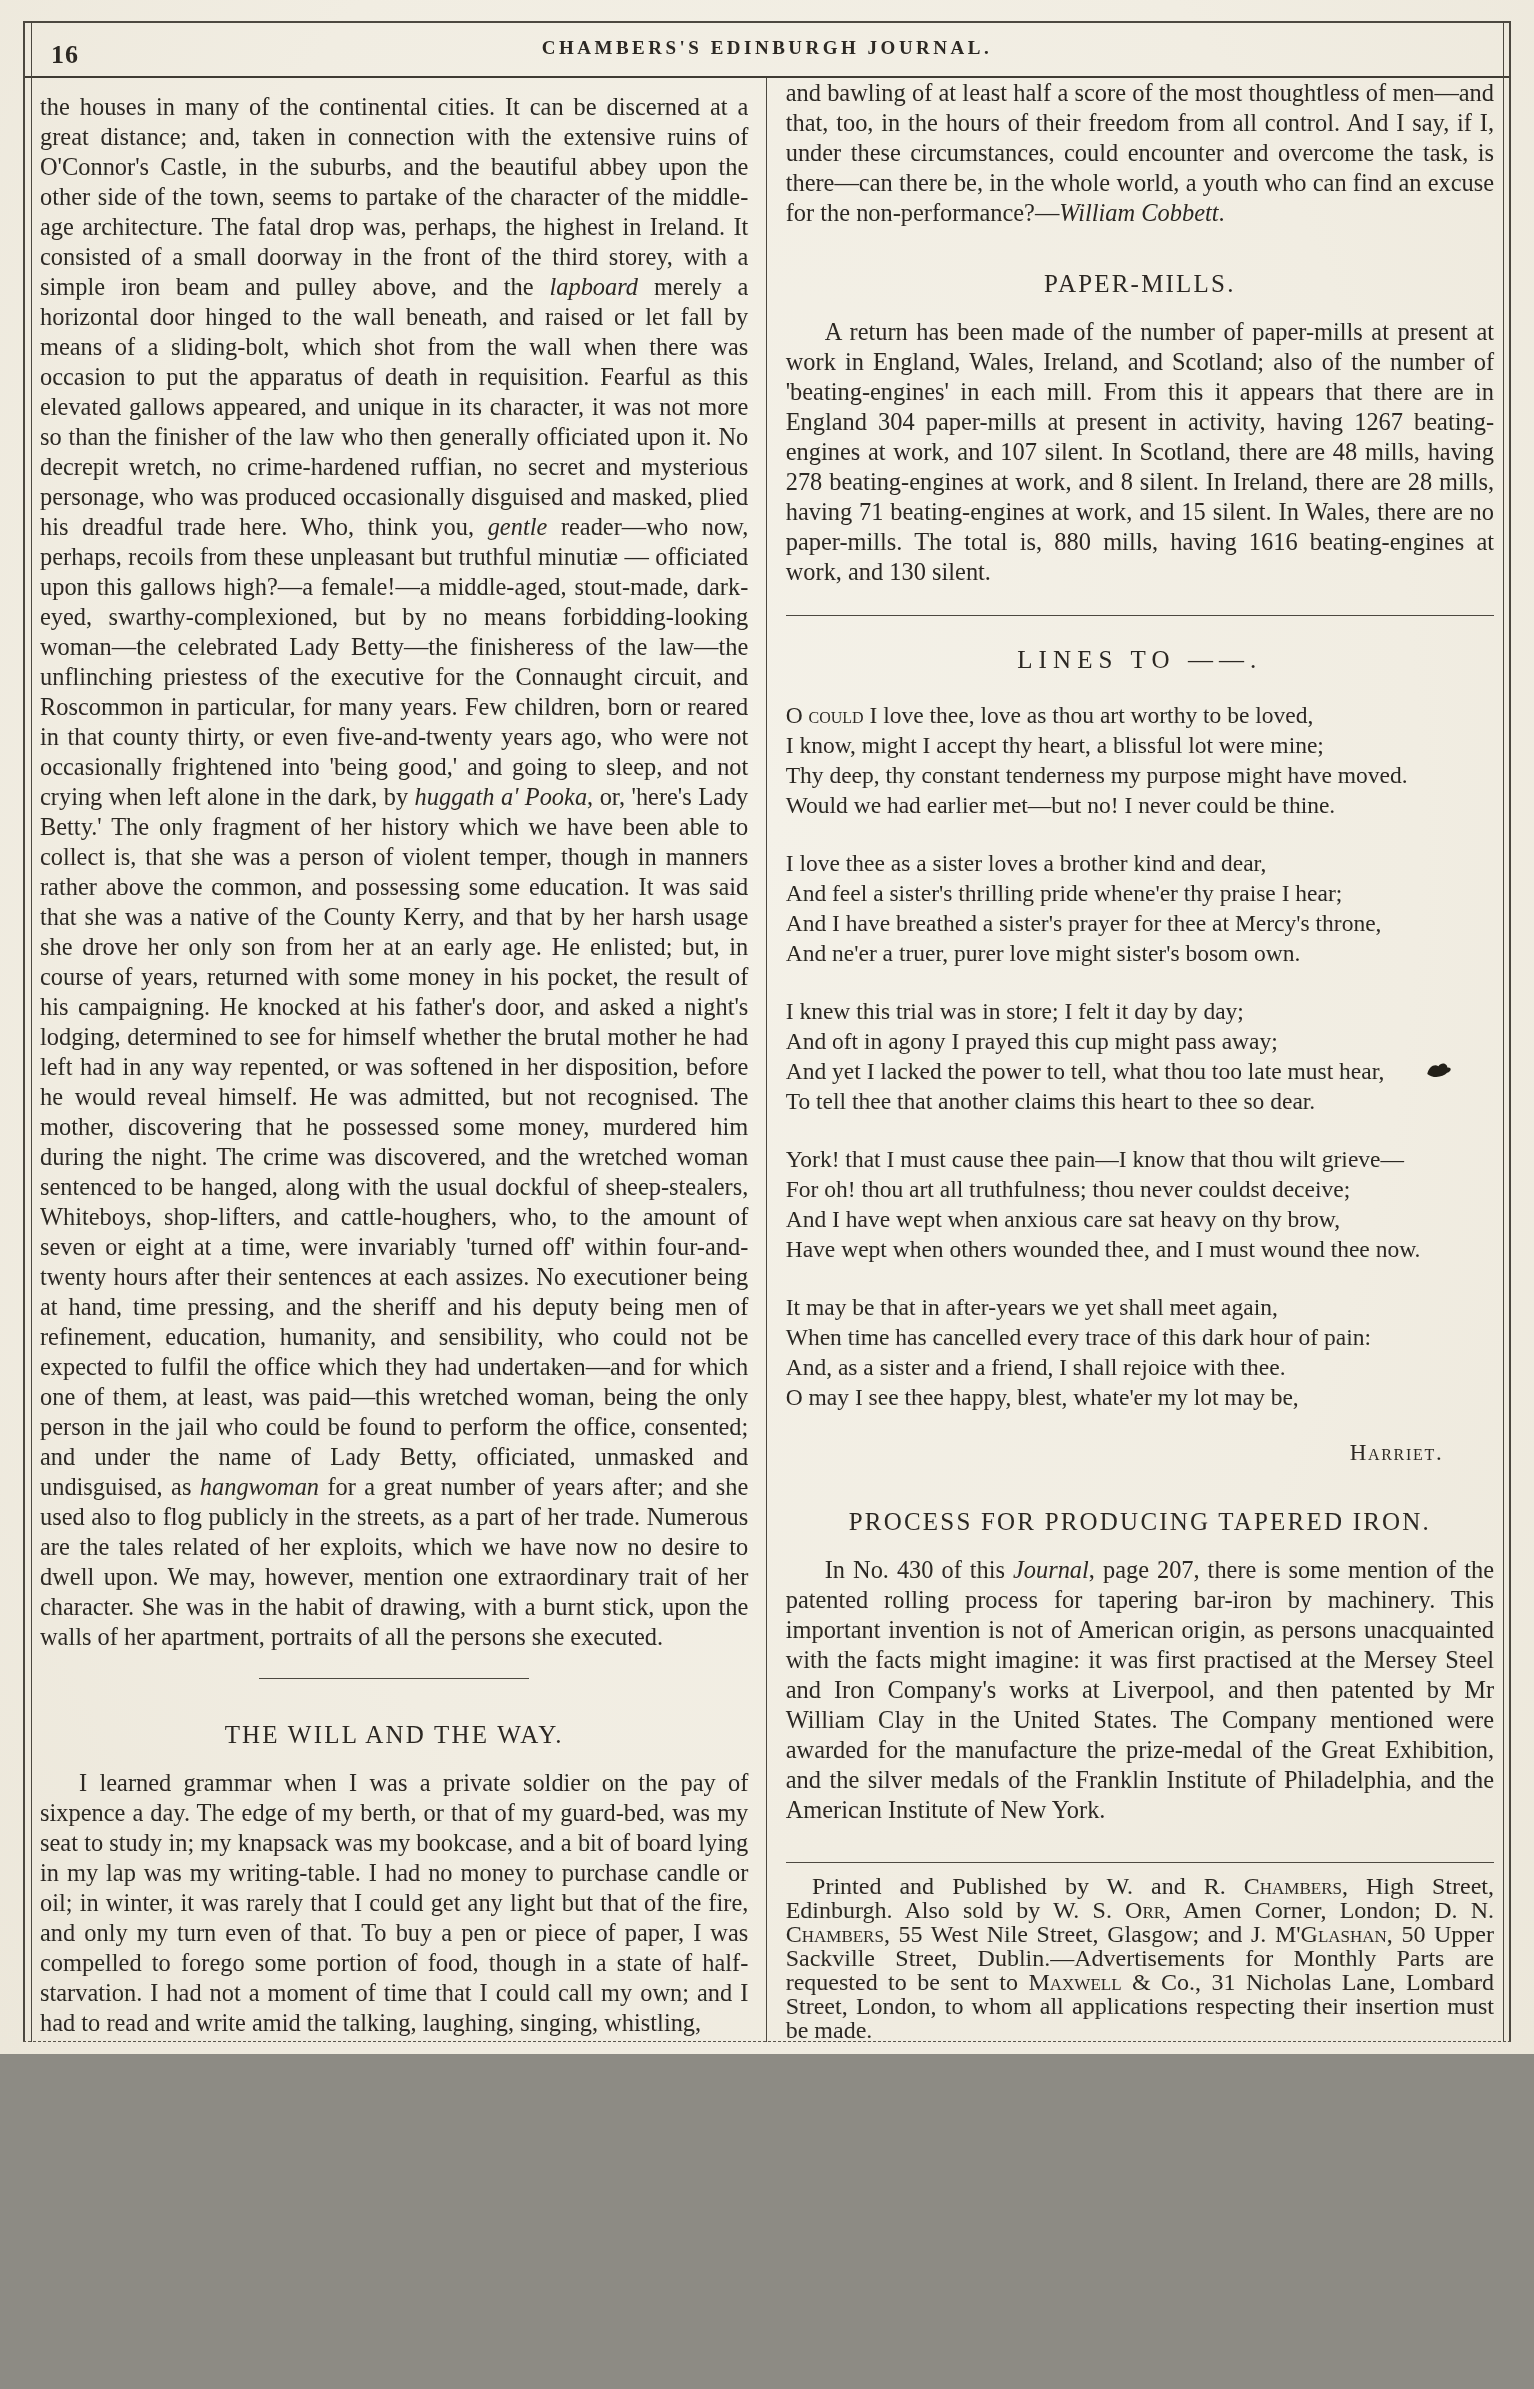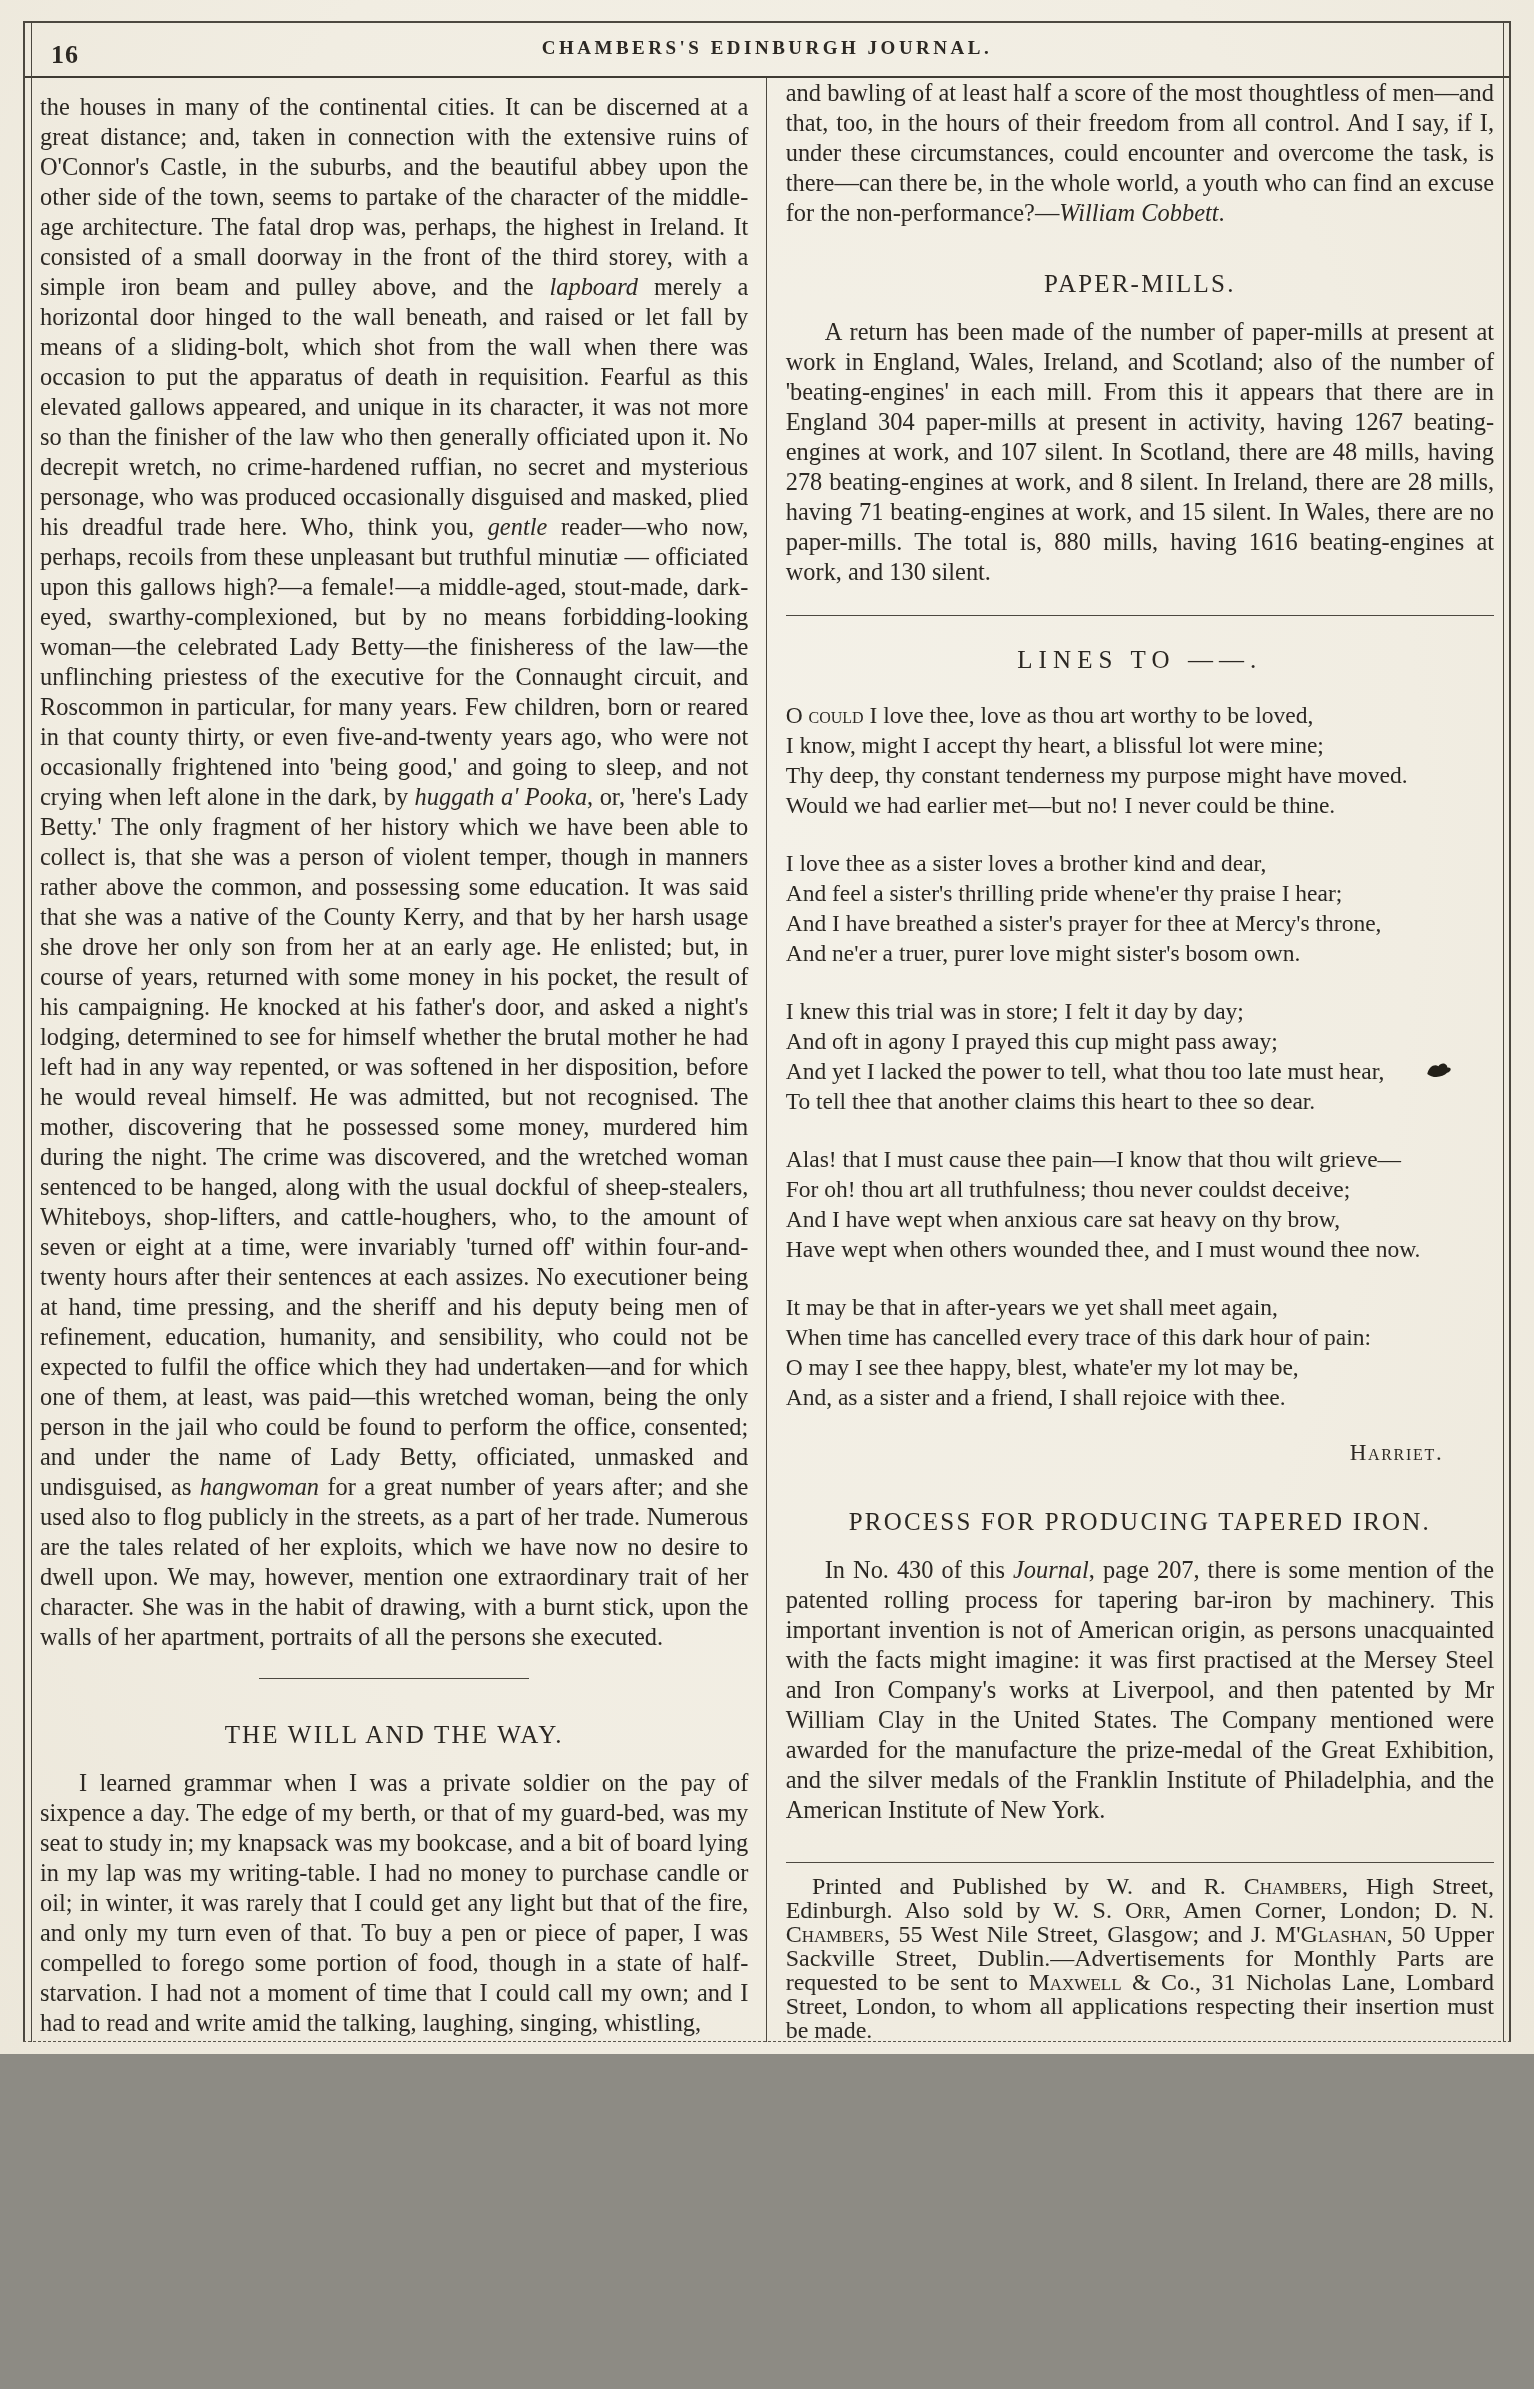--- a/index.html
+++ b/index.html
@@ -136,30 +136,30 @@
             <div class="poem-line">And I have breathed a sister's prayer for thee at Mercy's throne,</div>
             <div class="poem-line">And ne'er a truer, purer love might sister's bosom own.</div>
           </div>
           <div class="stanza">
             <div class="poem-line">I knew this trial was in store; I felt it day by day;</div>
             <div class="poem-line">And oft in agony I prayed this cup might pass away;</div>
             <div class="poem-line">And yet I lacked the power to tell, what thou too late must hear,</div>
             <div class="poem-line">To tell thee that another claims this heart to thee so dear.</div>
           </div>
           <div class="stanza">
-            <div class="poem-line">Alas! that I must cause thee pain—I know that thou wilt grieve—</div>
+            <div class="poem-line">York! that I must cause thee pain—I know that thou wilt grieve—</div>
             <div class="poem-line">For oh! thou art all truthfulness; thou never couldst deceive;</div>
             <div class="poem-line">And I have wept when anxious care sat heavy on thy brow,</div>
             <div class="poem-line">Have wept when others wounded thee, and I must wound thee now.</div>
           </div>
           <div class="stanza">
             <div class="poem-line">It may be that in after-years we yet shall meet again,</div>
             <div class="poem-line">When time has cancelled every trace of this dark hour of pain:</div>
+            <div class="poem-line">And, as a sister and a friend, I shall rejoice with thee.</div>
             <div class="poem-line">O may I see thee happy, blest, whate'er my lot may be,</div>
-            <div class="poem-line">And, as a sister and a friend, I shall rejoice with thee.</div>
           </div>
         </div>
 
       <div class="ink-blot">
         <svg width="30" height="19" viewBox="0 0 34 22" xmlns="http://www.w3.org/2000/svg">
           <path d="M3,13 C6,5 13,2 17,6 C21,1 28,4 27,9 C32,9 32,14 26,15 C20,20 8,19 3,13 Z" fill="#232019" transform="rotate(-8 17 11)"></path>
         </svg>
       </div>
 
       <div class="signature sc">Harriet.</div>

